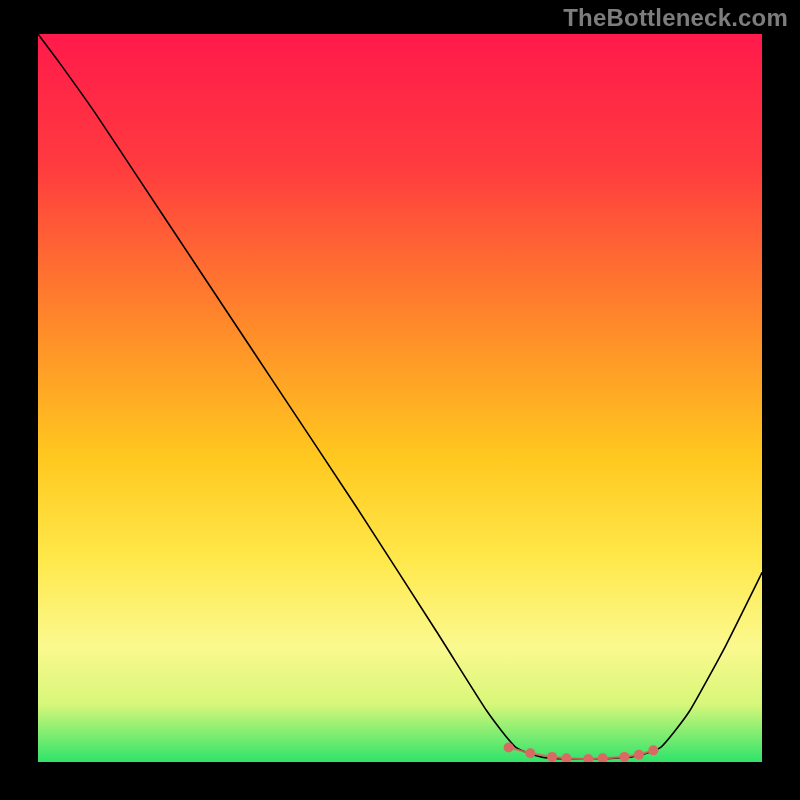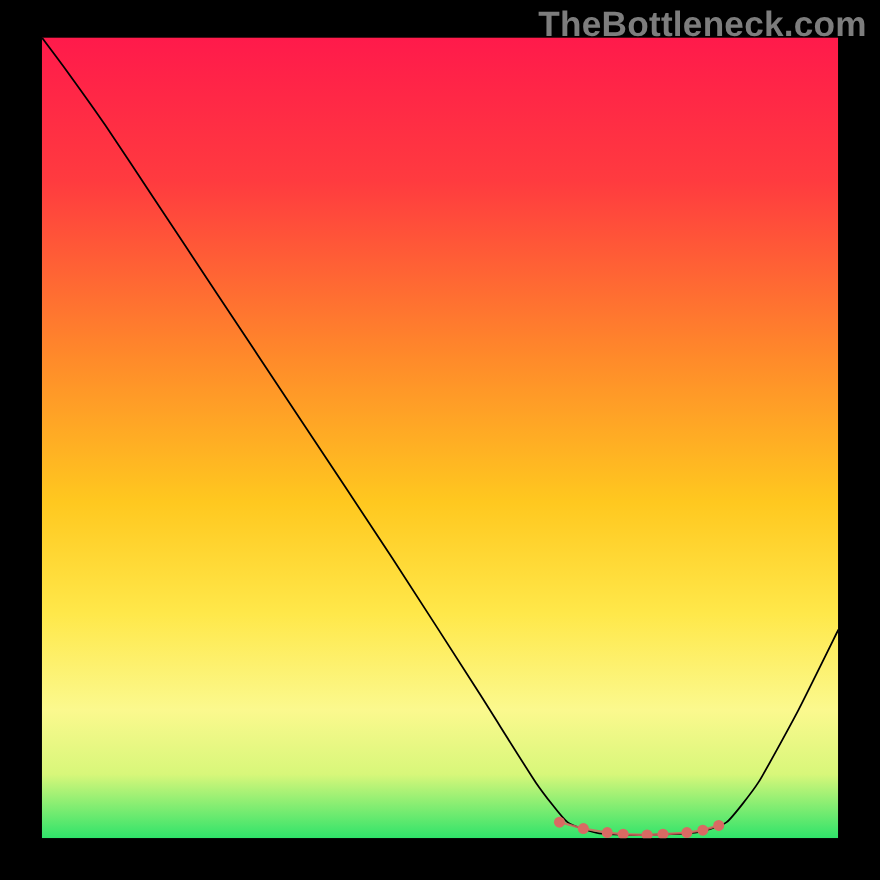--- a/index.html
+++ b/index.html
@@ -9,21 +9,21 @@
     width: 800px;
     height: 800px;
     background: #000;
   }
   .watermark {
     position: absolute;
     top: 4px;
     right: 12px;
     color: #7d7d7d;
     font-family: Arial, Helvetica, sans-serif;
-    font-size: 32px;
+    font-size: 24px;
     font-weight: bold;
     letter-spacing: 0.2px;
     z-index: 10;
   }
   .plot {
     position: absolute;
     left: 38px;
     top: 34px;
     width: 724px;
     height: 728px;

